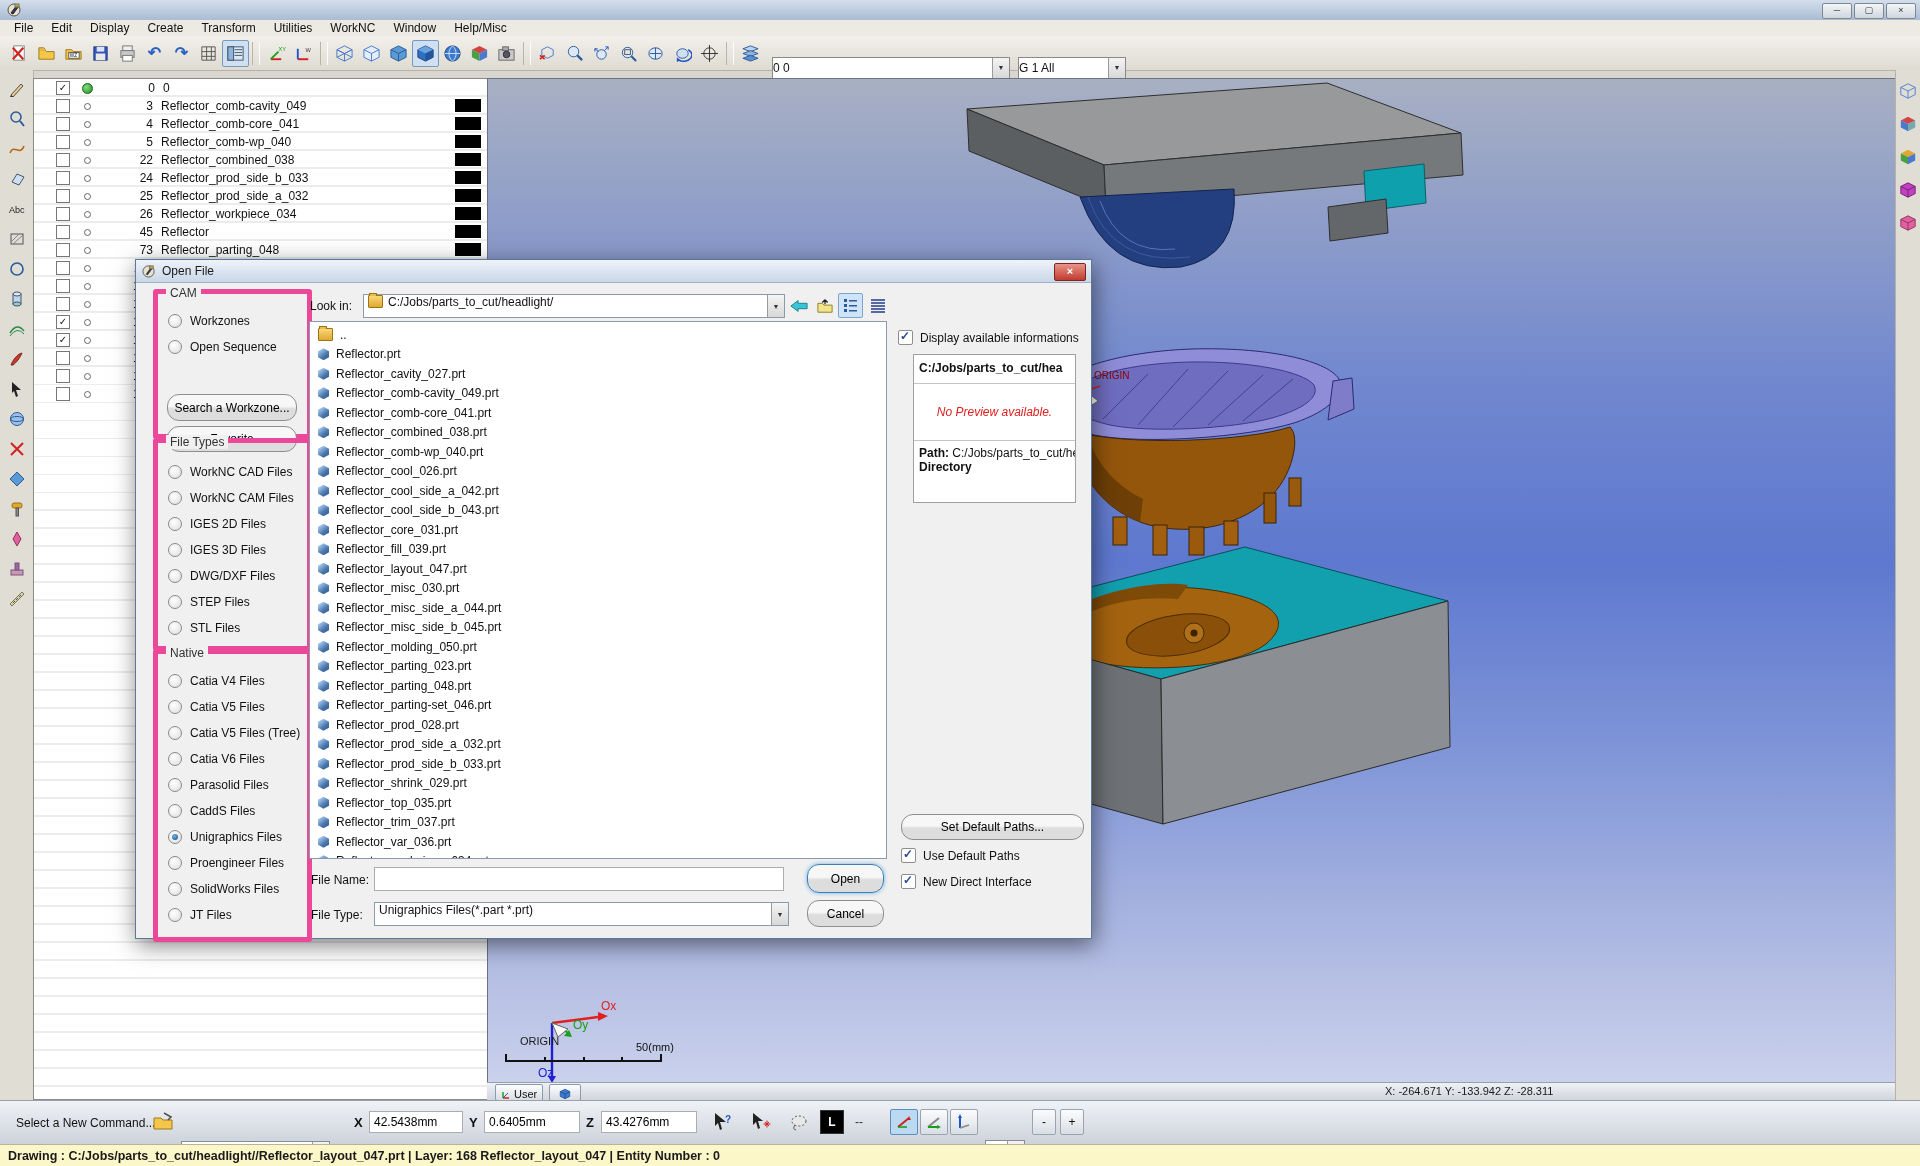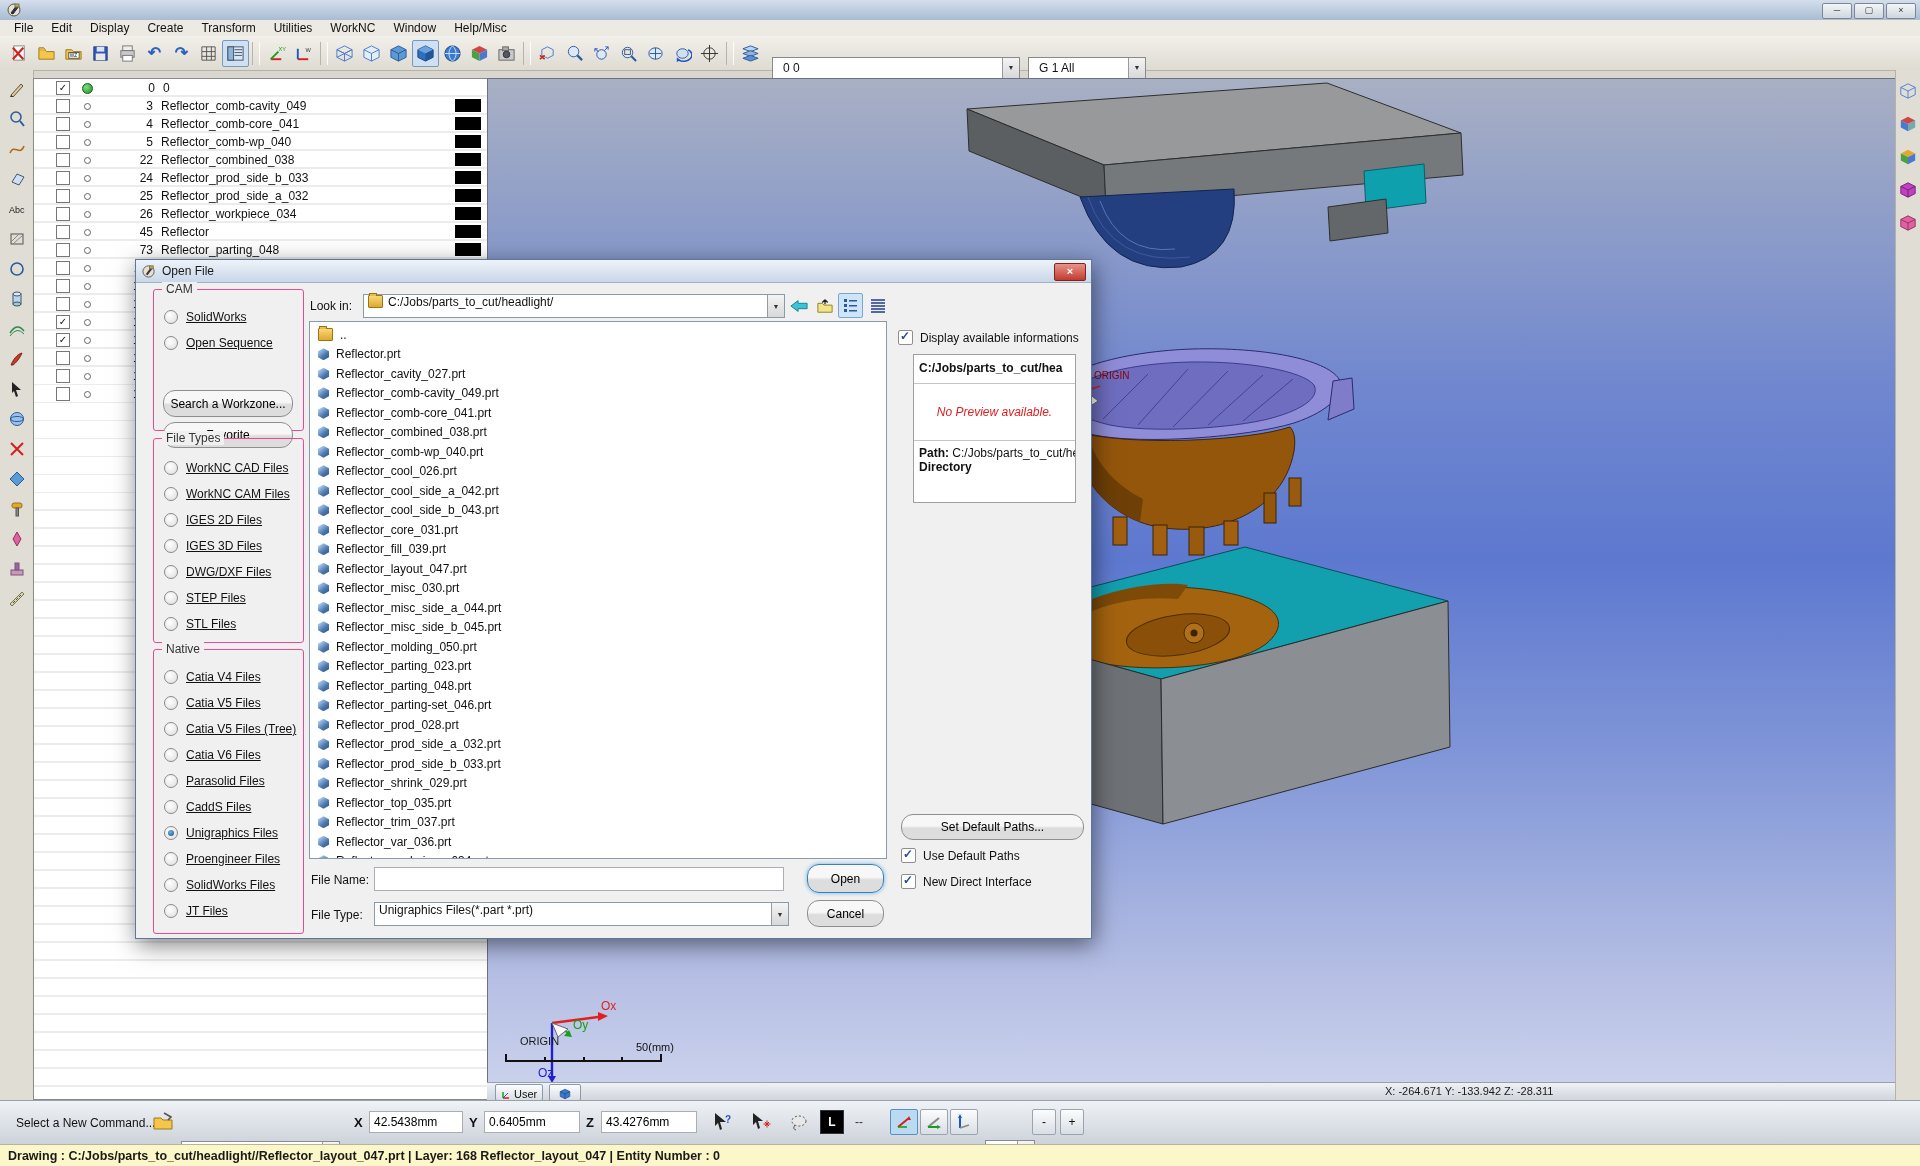--- a/index.html
+++ b/index.html
@@ -10,21 +10,21 @@
   .wbtns{position:absolute;right:4px;top:3px;display:flex;gap:2px;}
   .wbtn{width:28px;height:14px;border:1px solid #7d8globe7;border:1px solid #7d8794;border-radius:2px;background:linear-gradient(#f4f6f8,#cfd6de);font-size:9px;line-height:13px;text-align:center;color:#333;}
   #menubar{position:absolute;left:0;top:20px;width:1920px;height:16px;background:#eceae3;display:flex;align-items:center;padding-left:6px;gap:2px;}
   .menu-item{padding:1px 8px;cursor:default;}
   #toolbar{position:absolute;left:0;top:36px;width:1920px;height:34px;background:linear-gradient(#f2f0ea,#dedbd2);border-bottom:1px solid #b6b2a7;display:flex;align-items:center;padding-left:6px;}
   .tbtn{width:25px;height:25px;display:flex;align-items:center;justify-content:center;border:1px solid transparent;border-radius:2px;flex:0 0 auto;}
   .tbtn.pressed{border:1px solid #7a98b8;background:#cfe0f2;}
   .tbtn svg{width:19px;height:19px;}
   .tsep{width:6px;height:23px;border-left:1px solid #b8b4aa;border-right:1px solid #fdfcf9;margin:0 3px;flex:0 0 auto;}
   .g{font-size:16px;font-weight:bold;color:#2b62c4;line-height:1;}
-  .tcombo{height:20px;background:#fff;border:1px solid #8a8a8a;display:flex;align-items:center;position:relative;font-size:12px;padding-left:10px;flex:0 0 auto;margin-top:29px;}
+  .tcombo{height:20px;background:#fff;border:1px solid #8a8a8a;display:flex;align-items:center;position:relative;font-size:12px;flex:0 0 auto;margin-top:29px;}
   .carr{position:absolute;right:0;top:0;bottom:0;width:16px;background:linear-gradient(#f4f4f4,#d8d8d8);border-left:1px solid #9a9a9a;font-size:7px;display:flex;align-items:center;justify-content:center;color:#333;}
   
   #lefttools{position:absolute;left:0;top:70px;width:33px;bottom:66px;background:#e0ddd5;border-right:1px solid #b6b2a7;display:flex;flex-direction:column;align-items:center;padding-top:6px;gap:4px;}
   .ltool{width:24px;height:24px;display:flex;align-items:center;justify-content:center;border:1px solid transparent;border-radius:2px;}
   .ltool svg{width:18px;height:18px;}
   #righttools{position:absolute;right:0;top:70px;width:24px;bottom:66px;background:#e0ddd5;border-left:1px solid #b6b2a7;display:flex;flex-direction:column;align-items:center;padding-top:12px;gap:12px;}
   .rtool svg{width:18px;height:18px;}
   
   #treepanel{position:absolute;left:33px;top:78px;width:454px;bottom:66px;background:#fff;border:1px solid #8a8a8a;background-image:repeating-linear-gradient(#ffffff 0px,#ffffff 16.5px,#ececec 16.5px,#ececec 18px);overflow:hidden;}
   .tree-row{position:relative;height:18px;display:flex;align-items:center;}
@@ -37,21 +37,21 @@
   
   #viewport{position:absolute;left:487px;top:78px;width:1409px;height:1004px;background:linear-gradient(180deg,#a8b0c3 0%,#7188cf 30%,#5d78cf 48%,#8297d8 68%,#b7c0e4 90%,#c9d1ec 100%);border:1px solid #6b7280;}
   #scene{position:absolute;left:0;top:0;width:100%;height:100%;}
   #vpstrip{position:absolute;left:487px;top:1082px;width:1409px;height:18px;background:linear-gradient(#eef1f5,#cfd4db);border-top:1px solid #9aa0a8;}
   .vpbtn{position:absolute;top:1px;height:15px;border:1px solid #8a9ab0;border-radius:2px;background:linear-gradient(#fdfdfd,#d8dde4);display:flex;align-items:flex-end;gap:3px;padding:0 5px;font-size:11px;}
   #vpcoords{position:absolute;left:898px;top:2px;font-size:11px;color:#1a1a1a;}
   
   #dialog{position:absolute;left:135px;top:259px;width:955px;height:678px;background:#f0f0f0;border:1px solid #5c7898;box-shadow:2px 6px 22px rgba(0,0,0,.5);z-index:50;}
   .dtitle{position:absolute;left:0;top:0;right:0;height:22px;background:linear-gradient(#eef3fa,#c9d7e8);border-bottom:1px solid #9fb2c8;display:flex;align-items:center;gap:6px;padding-left:6px;font-size:12px;color:#1a1a1a;}
   .dclose{position:absolute;right:5px;top:3px;width:30px;height:16px;background:linear-gradient(#e8938a,#c23b2e);border:1px solid #7e261d;border-radius:2px;color:#fff;font-size:11px;line-height:15px;text-align:center;font-weight:bold;}
-  .grp{position:absolute;border:1px solid #ec4899;border-radius:3px;text-decoration:underline;}
+  .grp{position:absolute;border:5px solid #ec4899;border-radius:3px;}
   .gt{position:absolute;top:-8px;left:8px;background:#f0f0f0;padding:0 4px;color:#333;}
   .radio-row{height:26px;display:flex;align-items:center;gap:8px;padding-left:10px;}
   .radio{width:12px;height:12px;border-radius:50%;border:1px solid #8a8a8a;background:radial-gradient(circle at 40% 35%,#fff,#dcdcdc);flex:0 0 auto;position:relative;}
   .radio.sel::after{content:"";position:absolute;left:3px;top:3px;width:6px;height:6px;border-radius:50%;background:radial-gradient(circle at 40% 35%,#6fb3e8,#174a7c);}
   .b7{position:absolute;border:1px solid #8e8e8e;border-radius:12px;background:linear-gradient(#f7f7f7 45%,#dddddd 55%);font-size:12px;display:flex;align-items:center;justify-content:center;font-family:"Liberation Sans",sans-serif;}
   .b7.def{border:1px solid #3c7fb1;box-shadow:0 0 4px #6db2e8;}
   .combo{position:absolute;height:22px;background:#fff;border:1px solid #8a9aaa;display:flex;align-items:flex-start;gap:5px;padding-left:4px;font-size:12px;}
   .cb7{width:13px;height:13px;background:#fff;border:1px solid #8e8e8e;border-radius:2px;position:relative;flex:0 0 auto;}
   .cb7.on::after{content:"✓";position:absolute;left:1px;top:-2px;font-size:12px;font-weight:bold;color:#274b8f;}
   .cline{position:absolute;display:flex;align-items:center;gap:7px;}
@@ -629,21 +629,21 @@
         </svg>
       <span>Open File</span>
       <div class="dclose">×</div>
     </div>
 
     <div class="grp" style="left:17px;top:29px;width:149px;height:140px">
       <span class="gt">CAM</span>
       <div id="cam-radios" style="padding-top:14px">
           <div class="radio-row">
             <span class="radio"></span>
-            <span>SolidWorks</span>
+            <span>Workzones</span>
           </div>
           <div class="radio-row">
             <span class="radio"></span>
             <span>Open Sequence</span>
           </div>
         </div>
       <button class="b7" id="search-wz-btn" style="left:9px;top:100px;width:130px;height:27px">Search a Workzone...</button>
       <button class="b7" style="left:9px;top:132px;width:130px;height:26px">Favorite</button>
     </div>
     <div class="grp" style="left:17px;top:178px;width:149px;height:203px">

